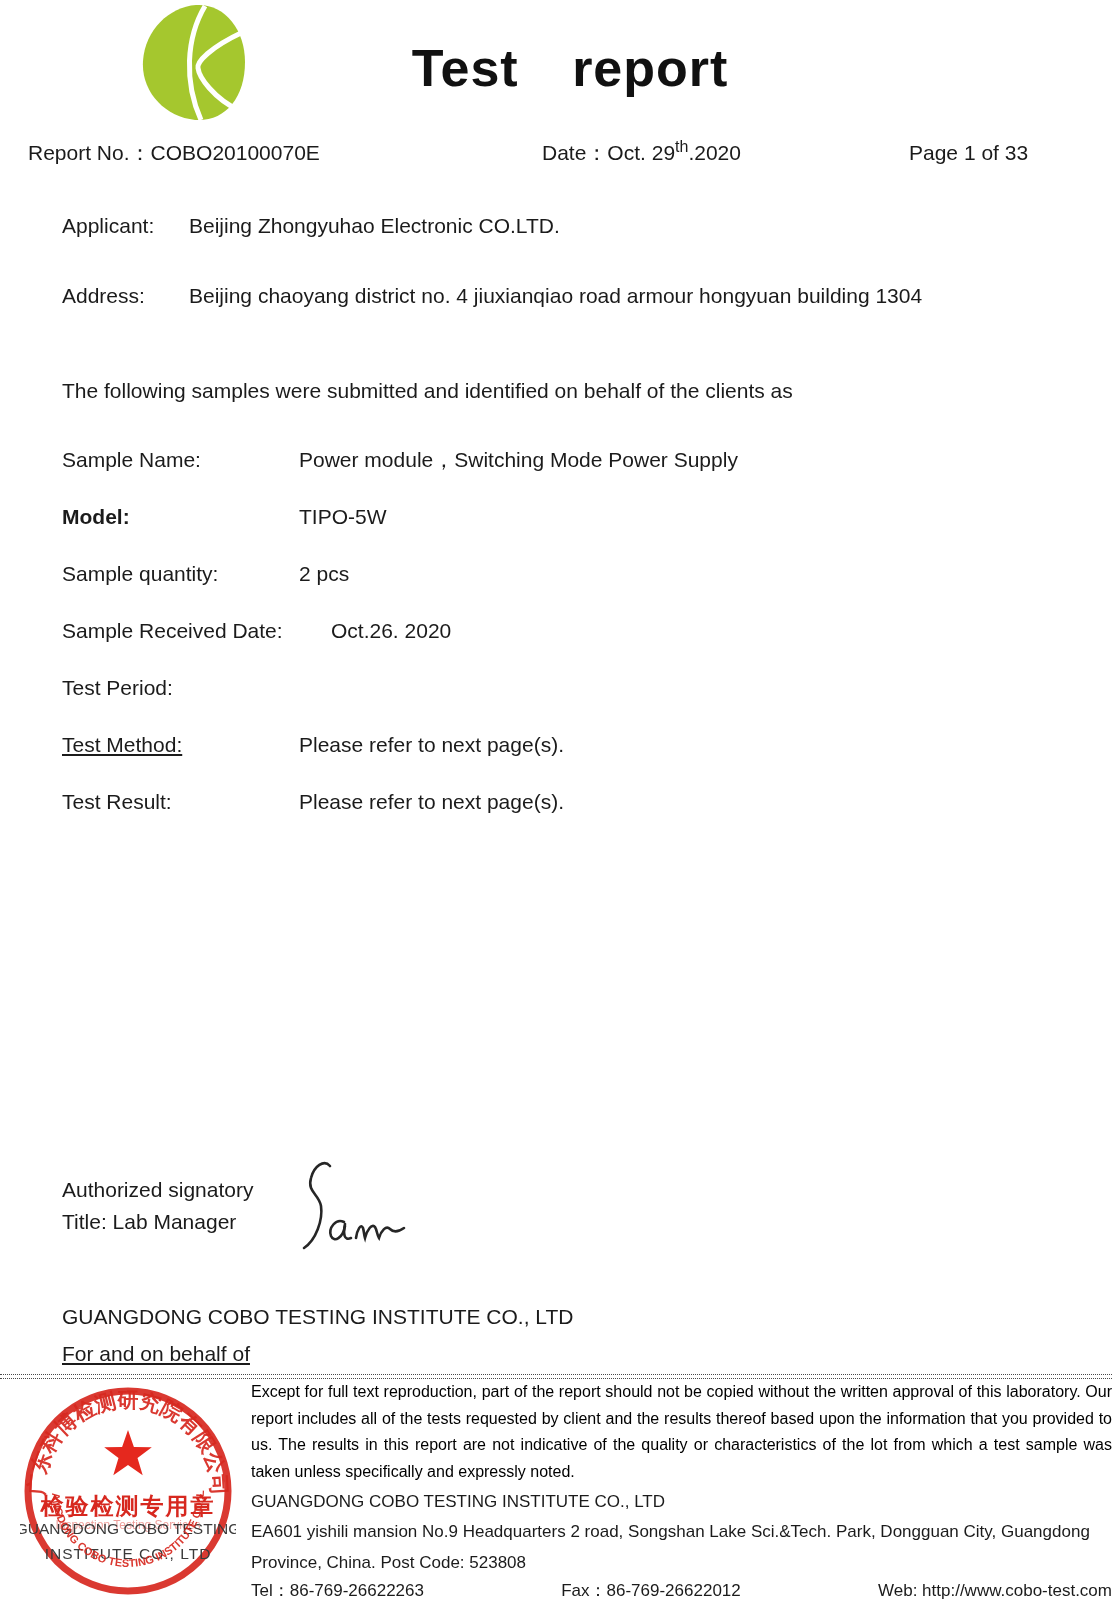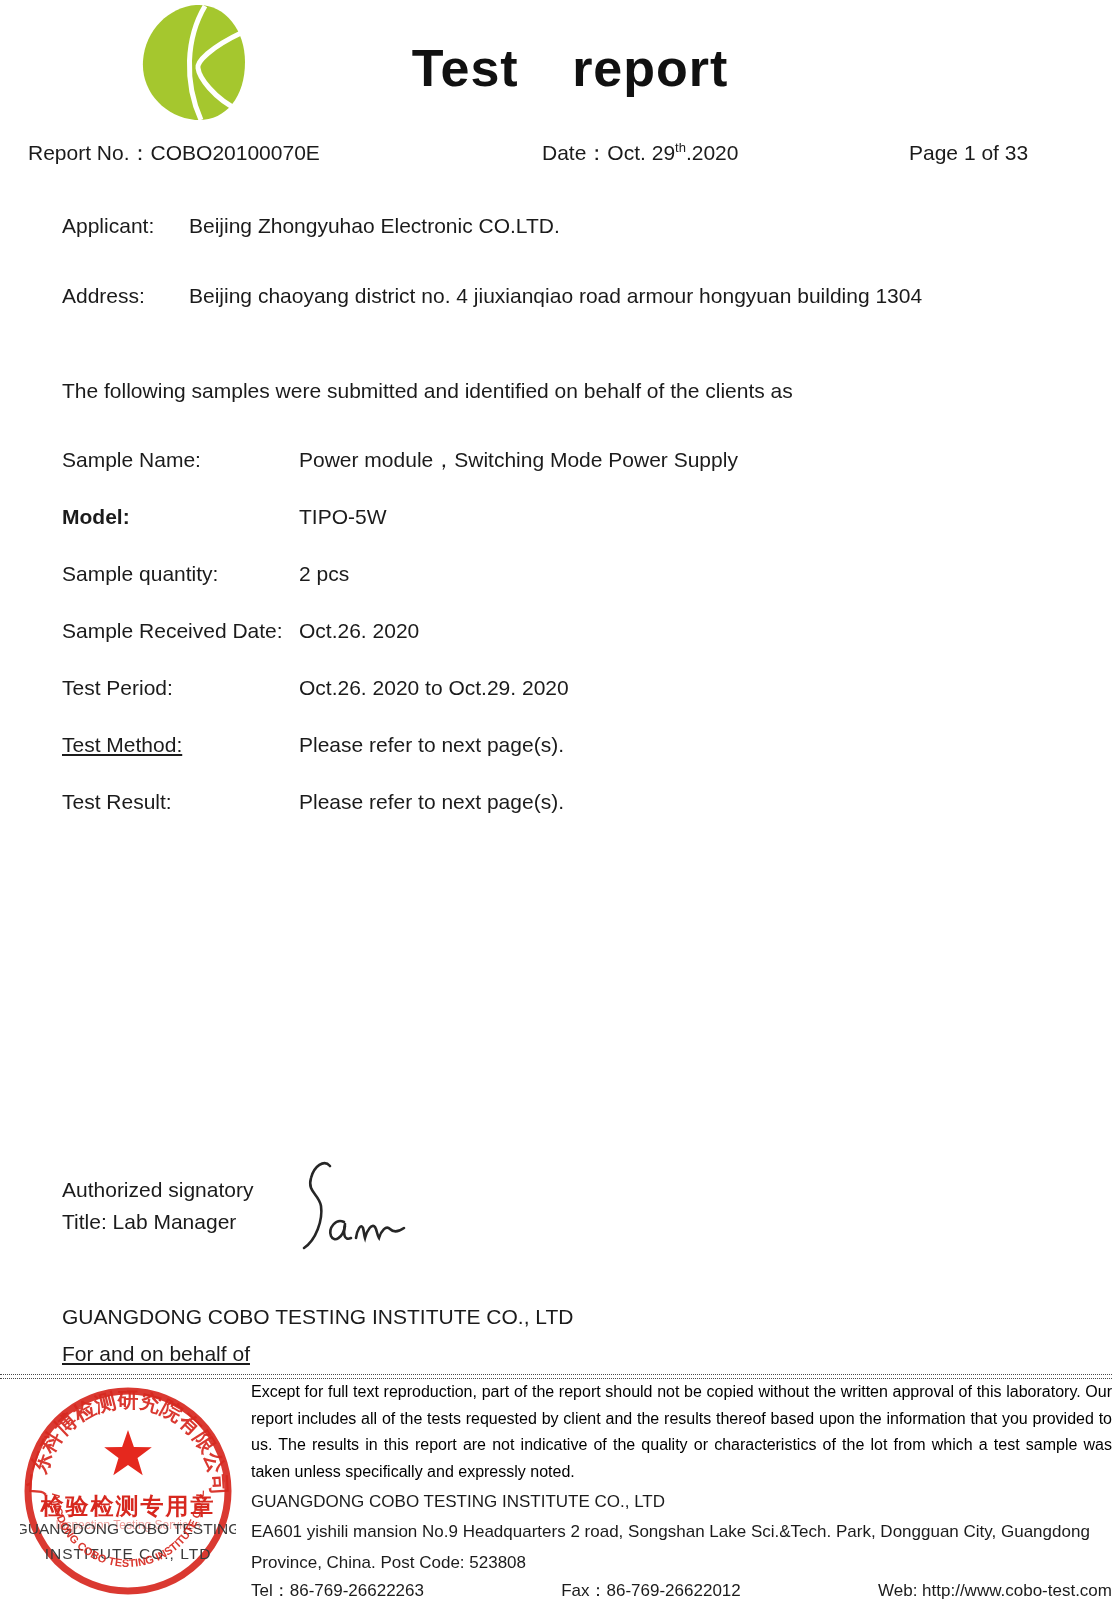--- a/index.html
+++ b/index.html
@@ -12,21 +12,21 @@
   .abs{position:absolute;padding-left:14px;}
   .logo{left:126px;top:4px;width:108px;height:118px;}
   .title{
     left:0;top:38px;width:1112px;margin:0;text-align:center;
     font-size:52px;font-weight:bold;color:#111;word-spacing:38px;letter-spacing:1px;
   }
   .t21{font-size:21px;line-height:27px;white-space:nowrap;}
   .lbl{left:14px;margin-left:34px;}
   .val-a{left:175px;}
   .val-b{left:285px;}
-  sup.th{font-size:13px;vertical-align:super;line-height:0;}
+  sup.th{font-size:16px;vertical-align:super;line-height:0;}
   .sig-svg{left:280px;top:1156px;width:120px;height:104px;}
   .divider{
     left:0;top:1374px;width:1112px;height:3px;
     border-top:1px dotted #4a4a4a;border-bottom:1px dotted #4a4a4a;
   }
   .stamp{left:6px;top:1383px;width:216px;height:216px;}
   .footer-col{left:237px;top:1379px;width:861px;}
   .disclaimer{
     margin:0;font-size:16px;line-height:26.5px;text-align:justify;color:#000000;
   }
@@ -69,24 +69,23 @@
   <div class="abs t21 lbl" style="top:446px;">Sample Name:</div>
   <div class="abs t21 val-b" style="top:446px;">Power module，Switching Mode Power Supply</div>
 
   <div class="abs t21 lbl" style="top:503px;font-weight:bold;">Model:</div>
   <div class="abs t21 val-b" style="top:503px;">TIPO-5W</div>
 
   <div class="abs t21 lbl" style="top:560px;">Sample quantity:</div>
   <div class="abs t21 val-b" style="top:560px;">2 pcs</div>
 
   <div class="abs t21 lbl" style="top:617px;">Sample Received Date:</div>
-  <div class="abs t21 val-b" style="top:617px;">Oct.26. 2020</div>
+  <div class="abs t21 val-b" style="top:617px;margin-left:32px;">Oct.26. 2020</div>
 
   <div class="abs t21 lbl" style="top:674px;">Test Period:</div>
-  <div class="abs t21 val-b" style="top:674px;">Oct.26. 2020 to Oct.29. 2020</div>
 
   <div class="abs t21 lbl" style="top:731px;text-decoration:underline;">Test Method:</div>
   <div class="abs t21 val-b" style="top:731px;">Please refer to next page(s).</div>
 
   <div class="abs t21 lbl" style="top:788px;">Test Result:</div>
   <div class="abs t21 val-b" style="top:788px;">Please refer to next page(s).</div>
 
   <div class="abs t21 lbl" style="top:1176px;">Authorized signatory</div>
   <div class="abs t21 lbl" style="top:1208px;">Title: Lab Manager</div>
 

